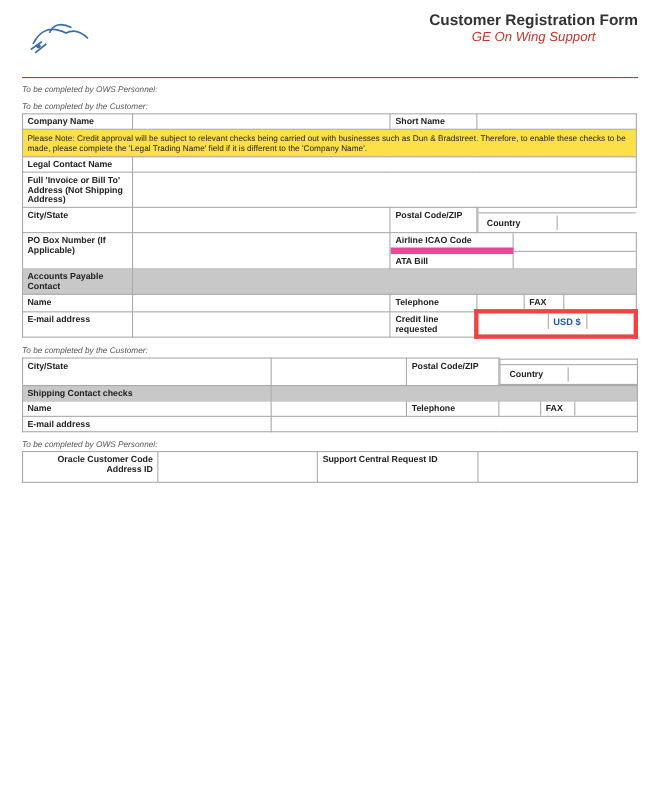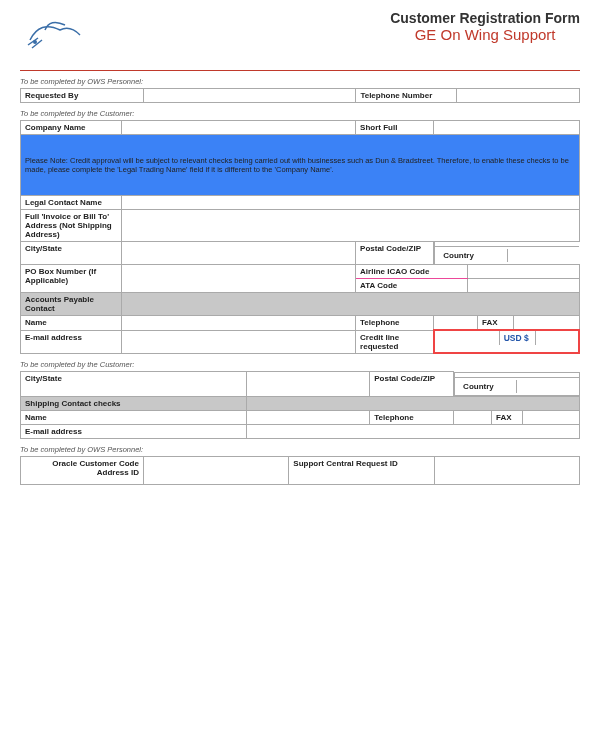--- a/index.html
+++ b/index.html
@@ -23,22 +23,23 @@
     }
     .title-area {
       text-align: center;
     }
     .title-area h1 {
       font-size: 14px;
       font-weight: bold;
       color: #333;
     }
     .title-area .subtitle {
-      font-size: 15px;
+      font-size: 12px;
       color: #c0392b;
+      font-style: italic;
     }
     .divider {
       border-top: 1.5px solid #c0392b;
       margin-bottom: 6px;
     }
     .section {
       margin-bottom: 6px;
     }
     .section-label {
       font-size: 7.5px;
@@ -68,24 +69,24 @@
     .gray-header {
       background: #c8c8c8;
       font-weight: bold;
       font-size: 8px;
       margin-left: 23px;
     }
     .gray-cell {
       background: #c8c8c8;
     }
     .note-row td {
-      background: #3b82f6;
+      background: #fde047;
       font-size: 7.5px;
       color: #222;
-      padding: 21px 4px;
+      padding: 3px 4px;
     }
     .blue-text {
       color: #2255aa;
       font-weight: bold;
     }
     .tall-cell {
       height: 28px;
     }
   </style>
 </head>
@@ -107,41 +108,31 @@
   <div class="title-area">
     <h1>Customer Registration Form</h1>
     <div class="subtitle">GE On Wing Support</div>
   </div>
 </div>
 
 <div class="divider"></div>
 
 <div class="section">
   <div class="section-label">To be completed by OWS Personnel:</div>
-  <table>
-    <tbody>
-        <tr>
-      <td class="cell-label" style="width:22%;">Requested By</td>
-      <td class="cell-empty" style="width:38%;"></td>
-      <td class="cell-label" style="width:18%;">Telephone Number</td>
-      <td class="cell-empty" style="width:22%;"></td>
-    </tr>
-  </tbody>
-    </table>
 </div>
 
 <div class="section">
   <div class="section-label">To be completed by the Customer:</div>
   <table>
 
     <tbody>
         <tr>
       <td class="cell-label" style="width:18%;">Company Name</td>
       <td class="cell-empty" style="width:42%;"></td>
-      <td class="cell-label" style="width:14%;">Short Full</td>
+      <td class="cell-label" style="width:14%;">Short Name</td>
       <td class="cell-empty" style="width:26%;"></td>
     </tr>
 
     <tr class="note-row">
       <td colspan="4">Please Note: Credit approval will be subject to relevant checks being carried out with businesses such as Dun &amp; Bradstreet. Therefore, to enable these checks to be made, please complete the 'Legal Trading Name' field if it is different to the 'Company Name'.</td>
     </tr>
 
     <tr>
       <td class="cell-label">Legal Contact Name</td>
       <td colspan="3" class="cell-empty"></td>
@@ -179,25 +170,25 @@
       </td>
     </tr>
 
     <tr>
       <td class="cell-label tall-cell">PO Box Number (If Applicable)</td>
       <td class="cell-empty tall-cell"></td>
       <td colspan="2" style="padding:0; border:1px solid #aaa;">
         <table style="width:100%; border-collapse:collapse; border:none;">
           <tbody>
                 <tr>
-            <td class="cell-label" style="border:none; border-bottom:1px solid #ec4899; width:50%;">Airline ICAO Code</td>
+            <td class="cell-label" style="border:none; border-bottom:6px solid #ec4899; width:50%;">Airline ICAO Code</td>
             <td class="cell-empty" style="border:none; border-bottom:1px solid #aaa; border-left:1px solid #aaa;"></td>
           </tr>
           <tr>
-            <td class="cell-label" style="border:none;">ATA Code</td>
+            <td class="cell-label" style="border:none;">ATA Bill</td>
             <td class="cell-empty" style="border:none; border-left:1px solid #aaa;"></td>
           </tr>
         </tbody>
             </table>
       </td>
     </tr>
 
     <tr>
       <td class="gray-header">Accounts Payable Contact</td>
       <td colspan="3" class="gray-cell"></td>
@@ -217,21 +208,21 @@
           </tr>
         </tbody>
             </table>
       </td>
     </tr>
 
     <tr>
       <td class="cell-label">E-mail address</td>
       <td class="cell-empty"></td>
       <td class="cell-label">Credit line requested</td>
-      <td style="padding:0; border:2px solid #ef4444;">
+      <td style="padding:0; border:4px solid #ef4444;">
         <table style="width:100%; border-collapse:collapse; border:none;">
           <tbody>
                 <tr>
             <td class="cell-empty" style="border:none; border-right:1px solid #aaa; width:45%;"></td>
             <td class="blue-text" style="border:none; padding:2px 4px; width:25%;">USD $</td>
             <td class="cell-empty" style="border:none; border-left:1px solid #aaa;"></td>
           </tr>
         </tbody>
             </table>
       </td>

